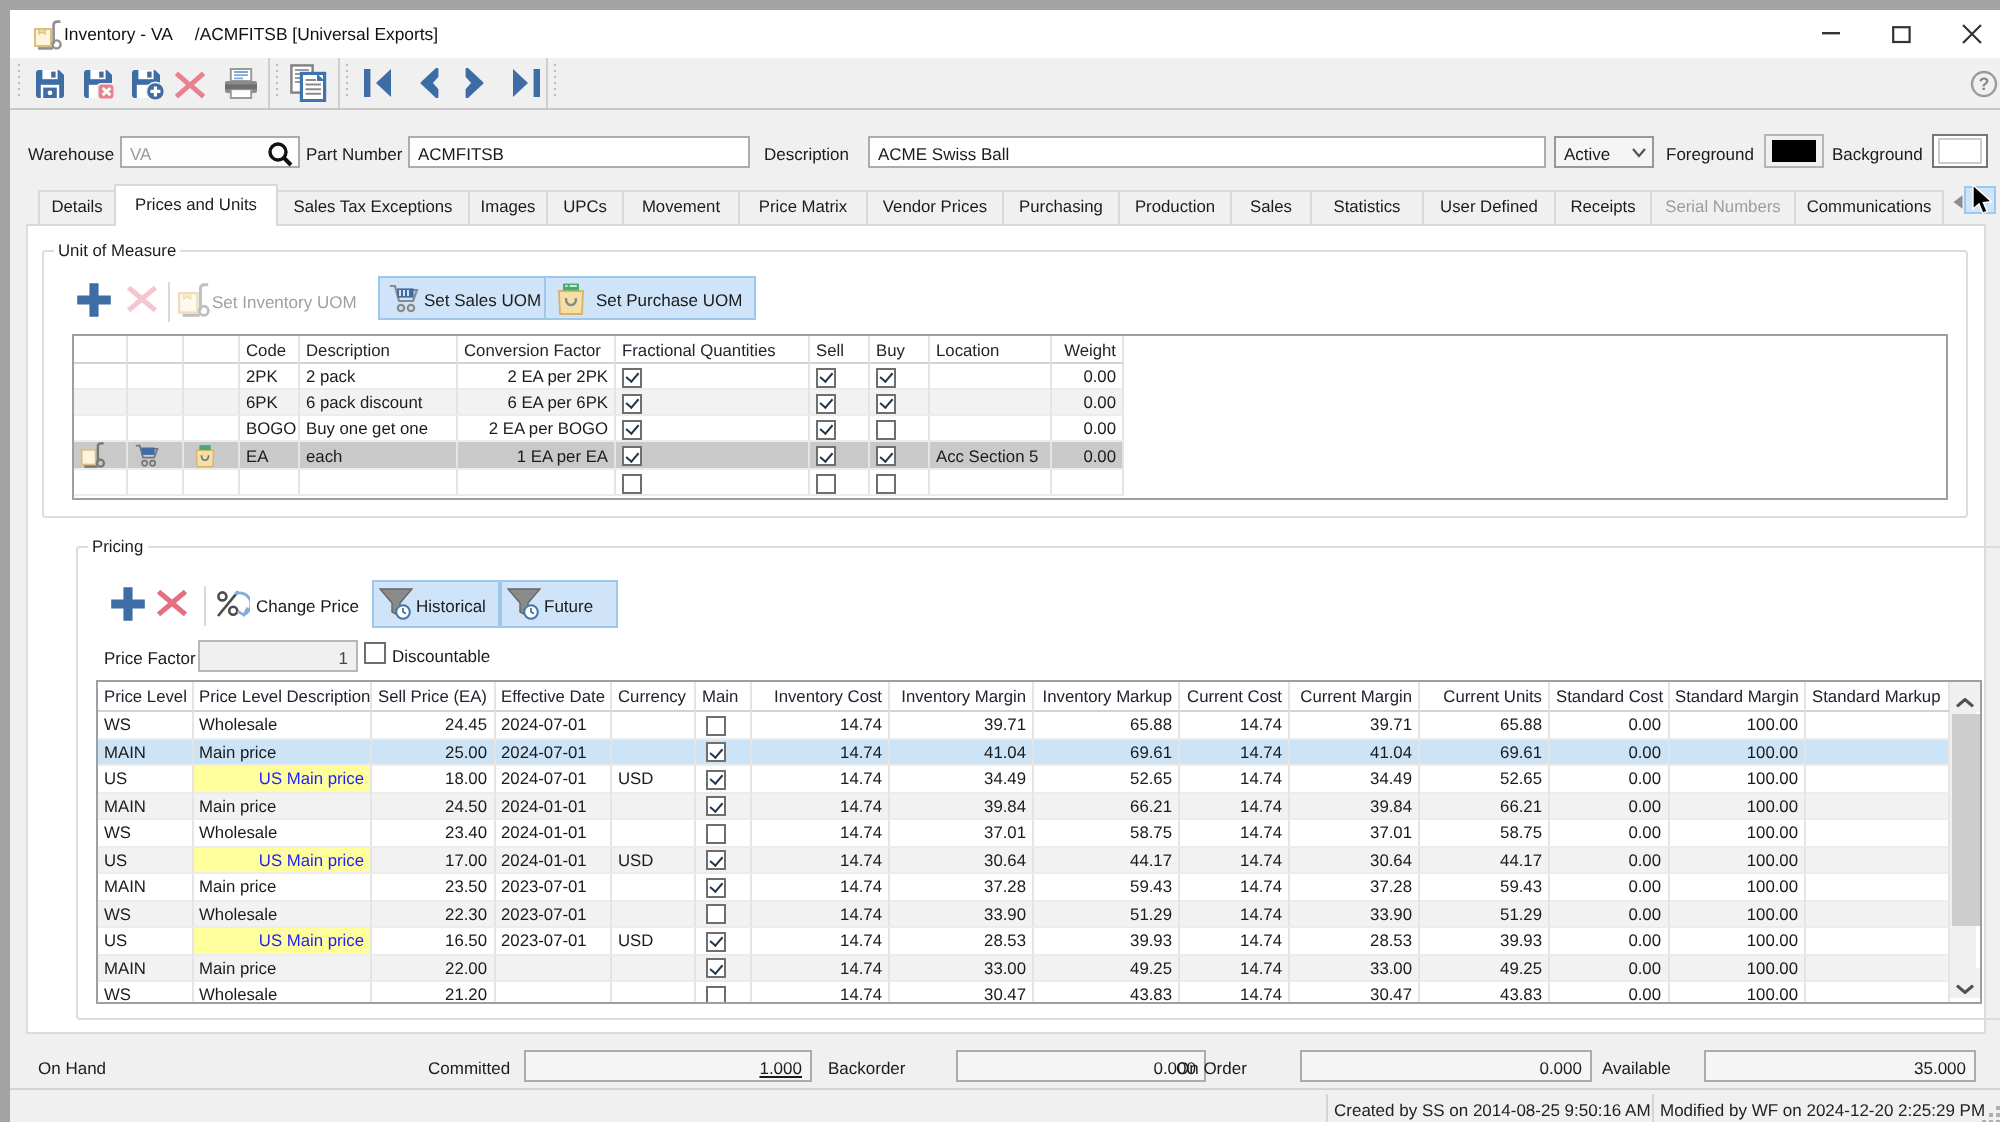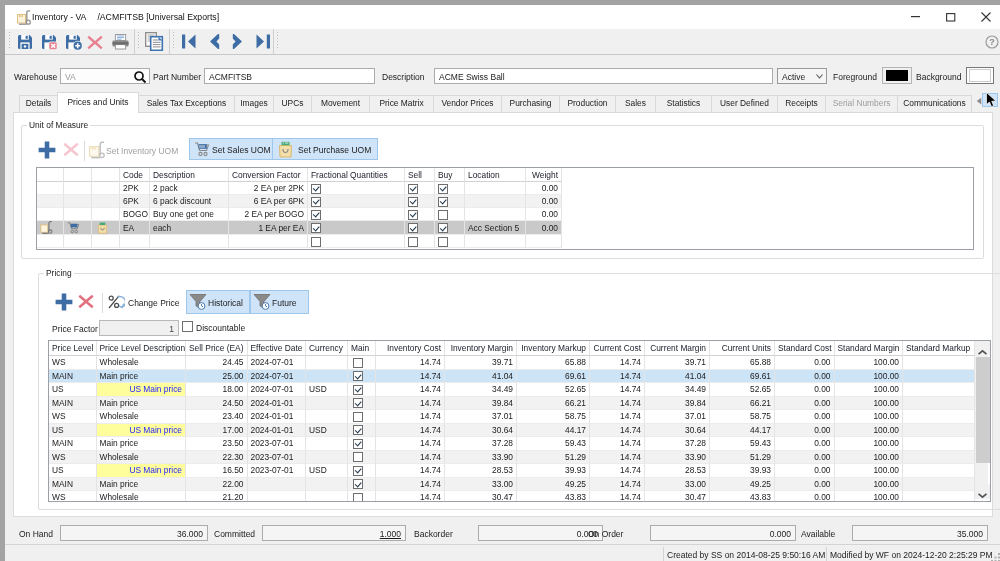--- a/index.html
+++ b/index.html
@@ -642,23 +642,20 @@
                 <td class="num">100.00</td>
                 <td></td>
               </tr>
       </tbody>
           </table>
     </div>
   </div>
 </div>
 <div id="bottomrow">
   <div class="lbl" style="left:14px;top:11px">On Hand</div>
-  <div class="inp" style="left:55px;top:7px;width:146px;height:14px;background:#f5f5f5;">
-        <span style="position:absolute;right:4px;top:2.5px;">36.000</span>
-      </div>
   <div class="lbl" style="left:209px;top:11px">Committed</div>
   <div class="inp" style="left:257px;top:7px;width:142px;height:14px;background:#f5f5f5;">
         <span style="position:absolute;right:4px;top:2.5px;text-decoration:underline;">1.000</span>
       </div>
   <div class="lbl" style="left:409px;top:11px">Backorder</div>
   <div class="inp" style="left:473px;top:7px;width:123px;height:14px;background:#f5f5f5;">
         <span style="position:absolute;right:4px;top:2.5px;">0.000</span>
       </div>
   <div class="lbl" style="left:583px;top:11px">On Order</div>
   <div class="inp" style="left:645px;top:7px;width:144px;height:14px;background:#f5f5f5;">

